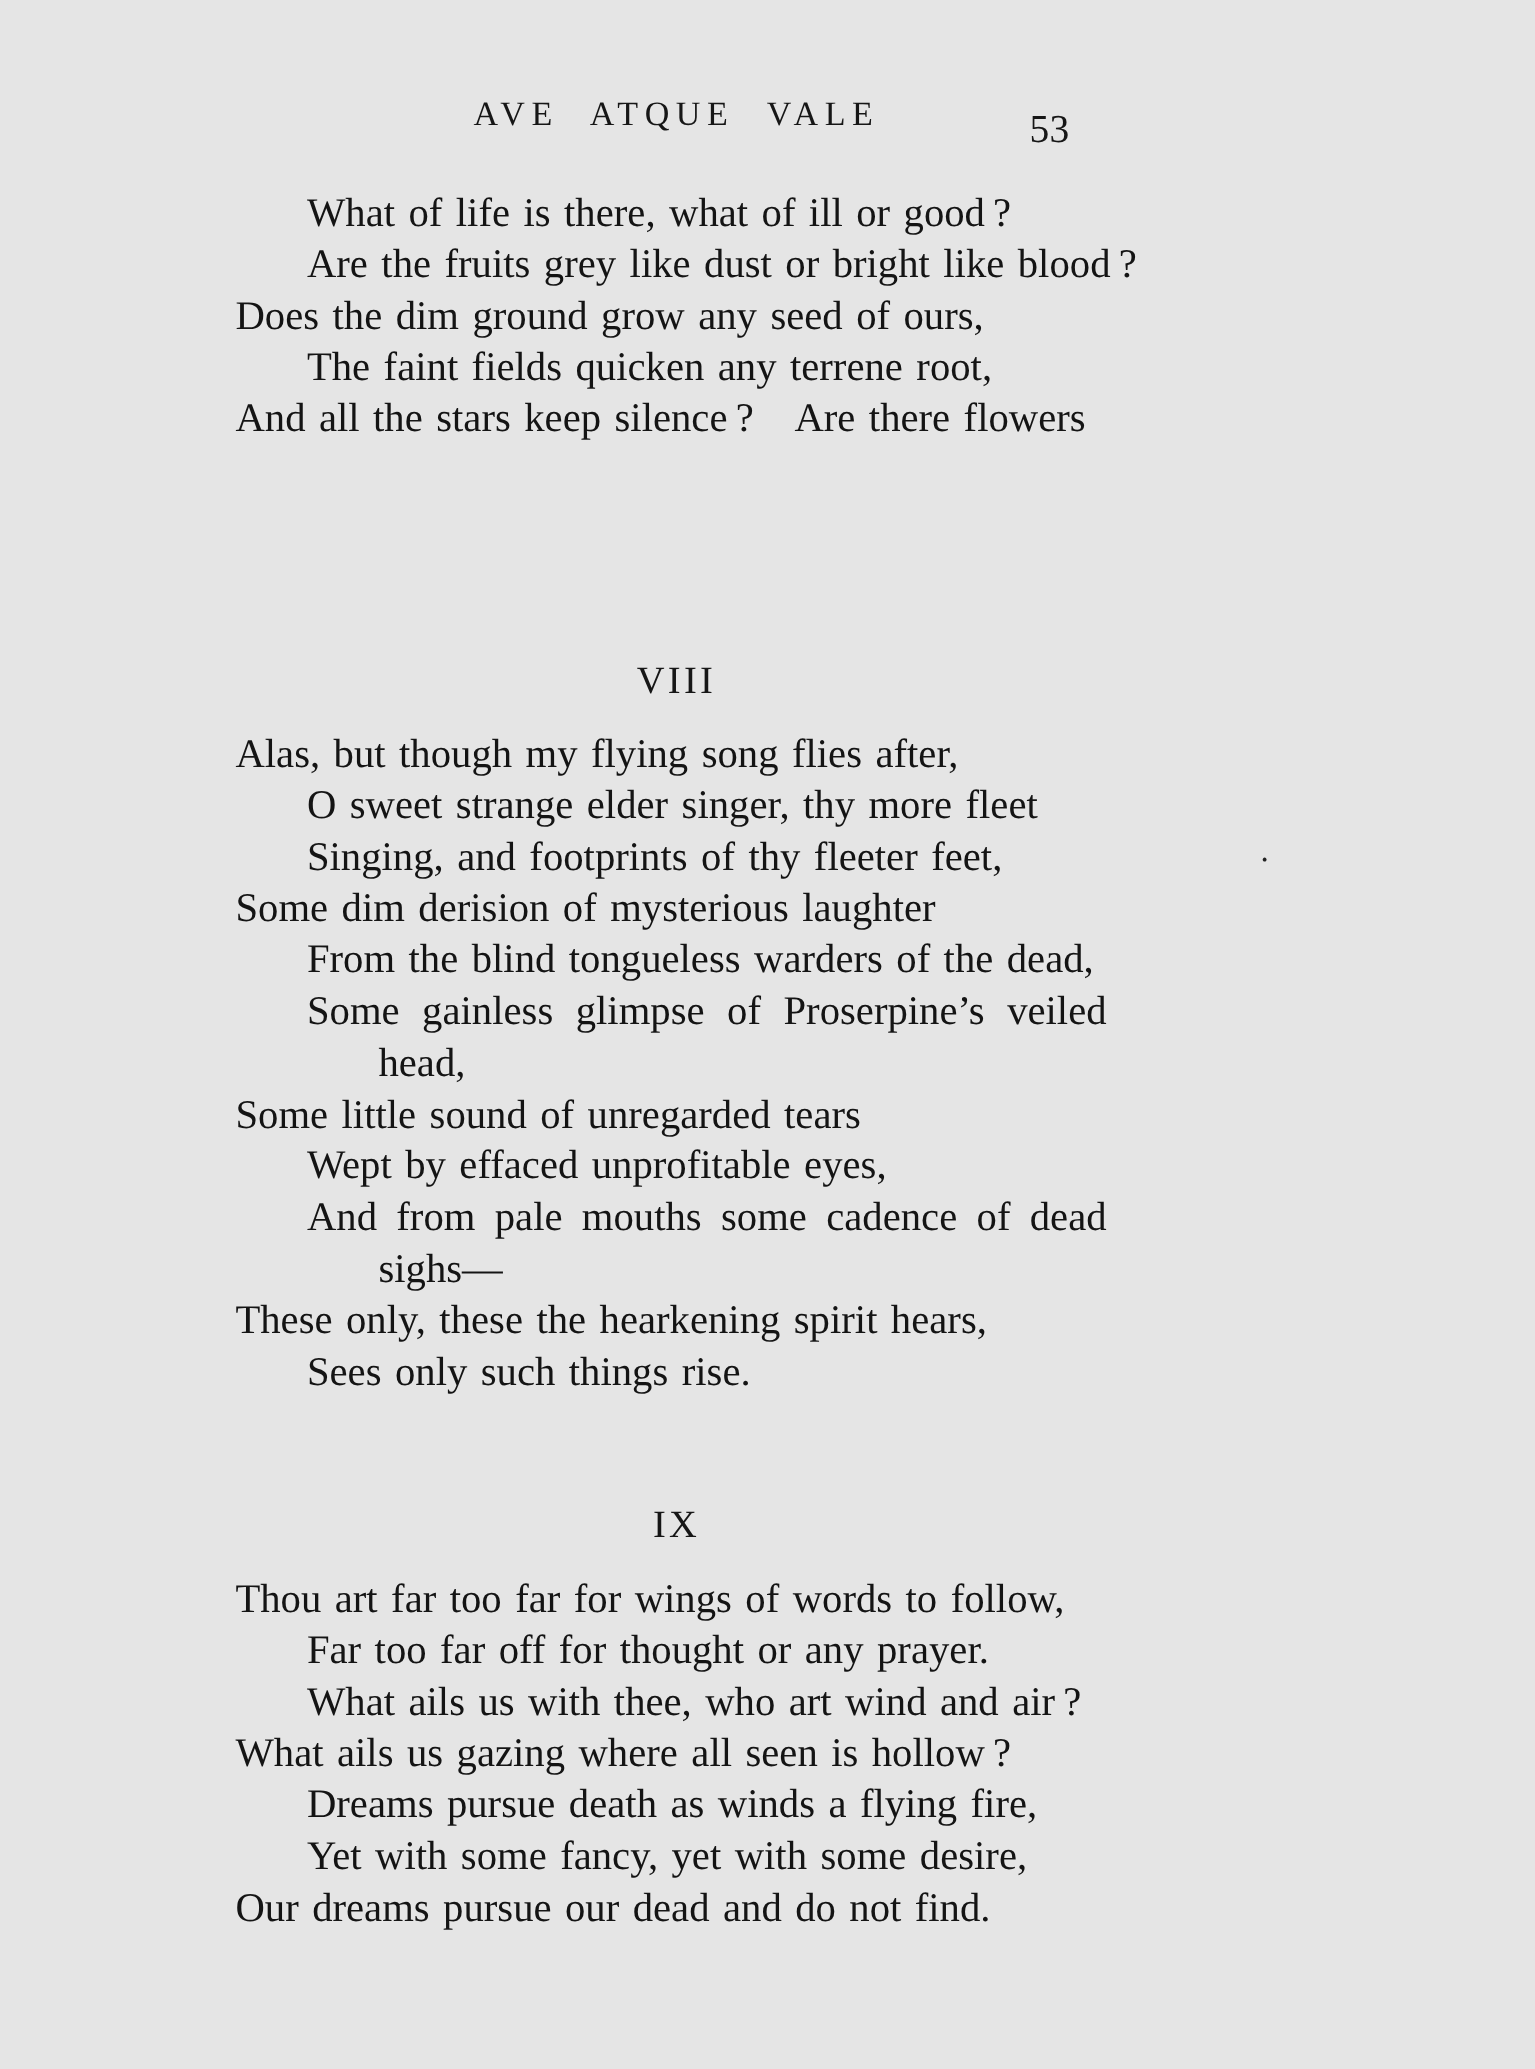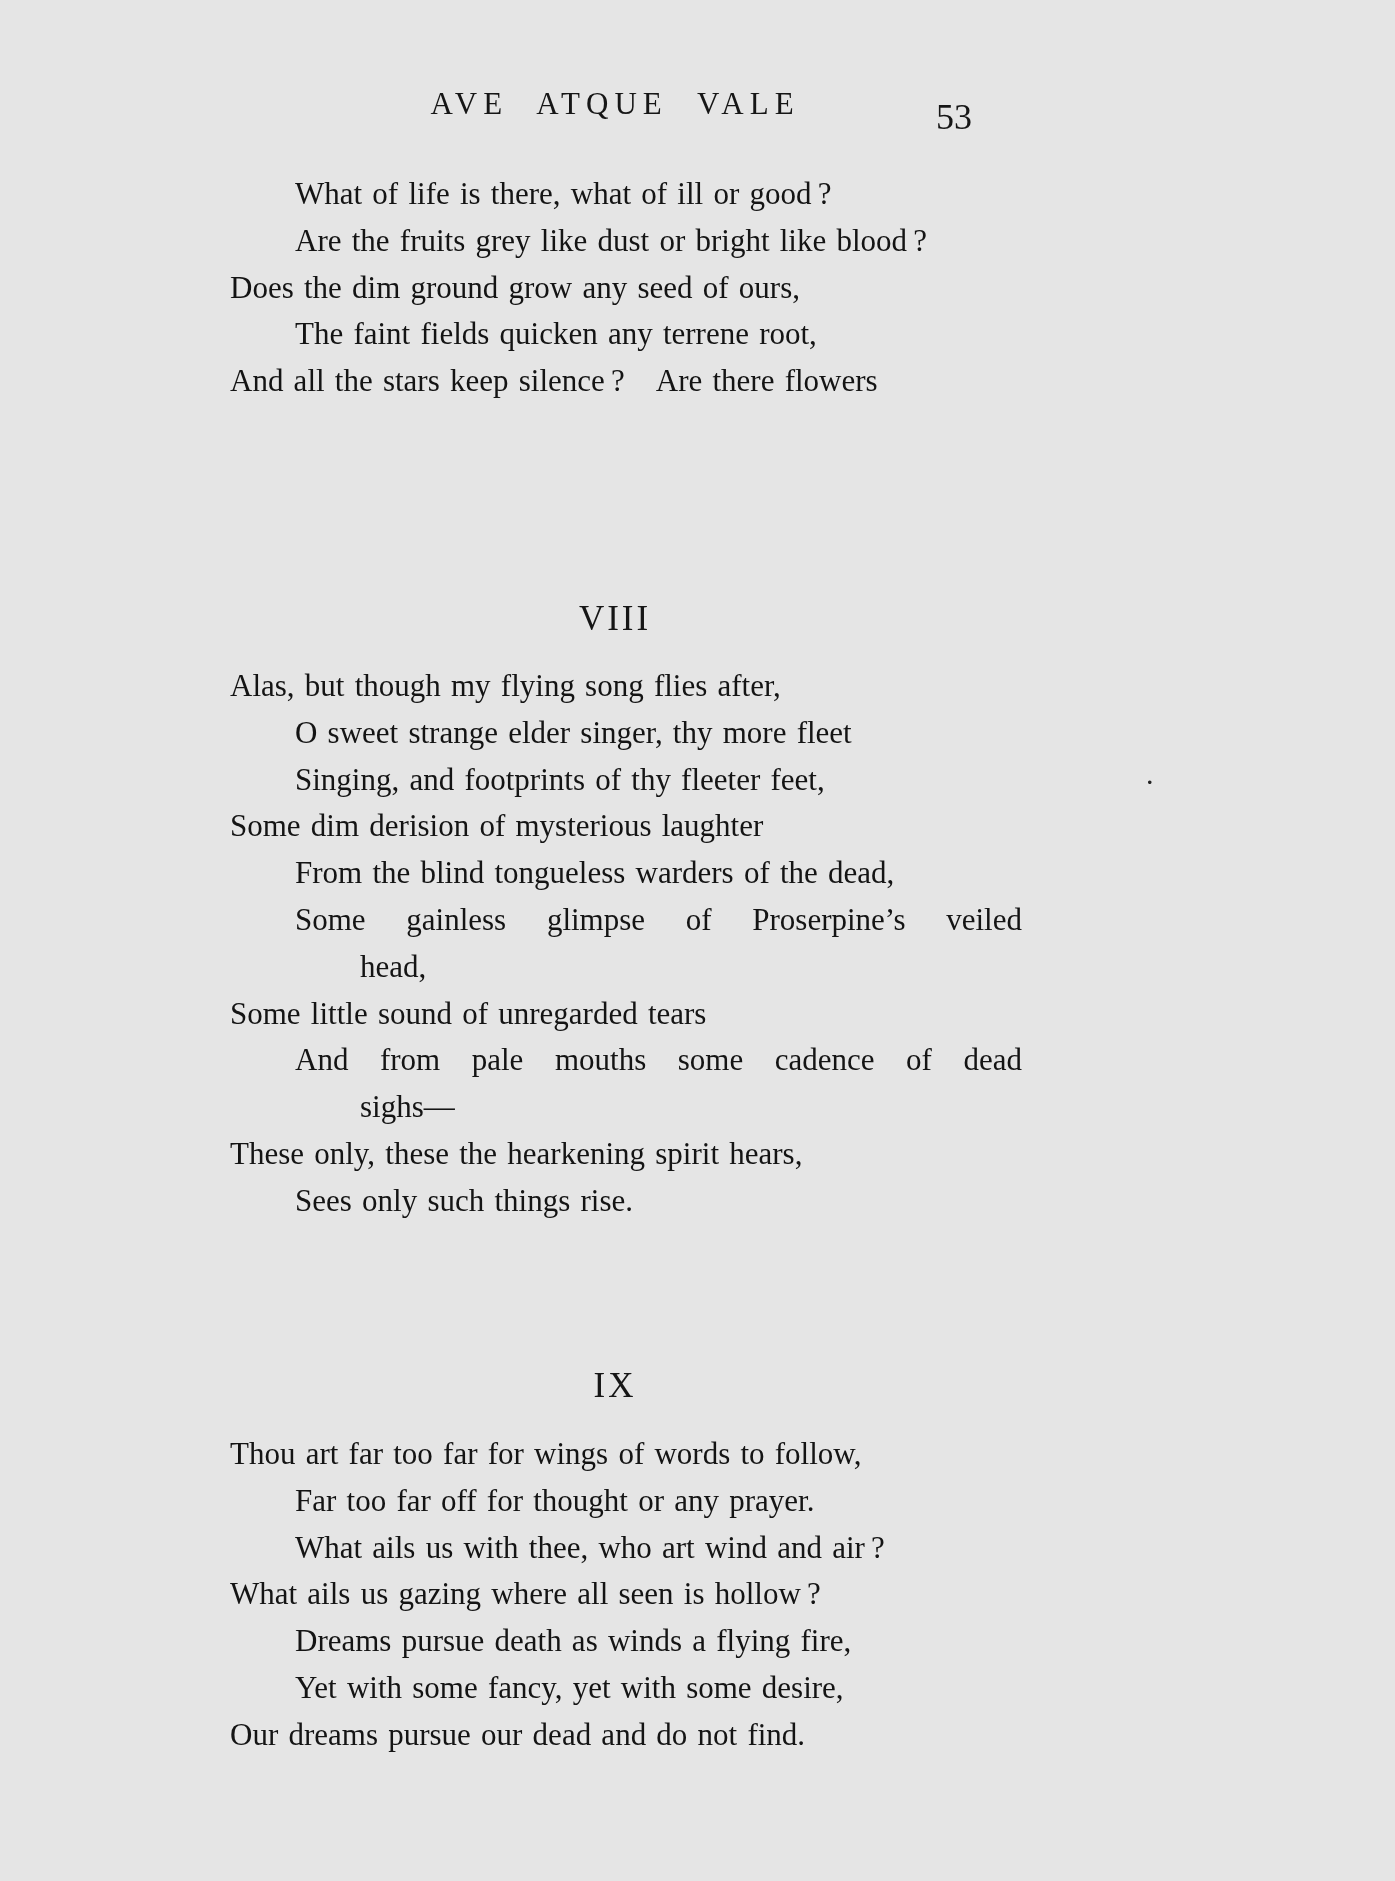--- a/index.html
+++ b/index.html
@@ -30,23 +30,23 @@
   }
   .page-number {
     position: absolute;
     top: 96px;
     left: 936px;
     font-size: 36px;
     color: #161616;
   }
   .stanza {
     position: absolute;
-    left: 230px;
+    left: 214px;
     width: 860px;
-    font-size: 31px;
+    font-size: 37px;
     line-height: 46.8px;
     word-spacing: 0.08em;
     white-space: nowrap;
   }
   .stanza-7 { top: 171px; }
   .stanza-8 { top: 663px; }
   .stanza-9 { top: 1431px; }
   .stanza .line.indent-0 { margin-left: 0; }
   .stanza .line.indent-1 { margin-left: 65px; }
   .stanza .line.indent-2 { margin-left: 130px; }
@@ -97,20 +97,21 @@
 
   <div class="stanza stanza-8">
       <div class="line indent-0">Alas, but though my flying song flies after,</div>
       <div class="line indent-1">O sweet strange elder singer, thy more fleet</div>
       <div class="line indent-1">Singing, and footprints of thy fleeter feet,</div>
       <div class="line indent-0">Some dim derision of mysterious laughter</div>
       <div class="line indent-1">From the blind tongueless warders of the dead,</div>
       <div class="line indent-1 justify">Some gainless glimpse of Proserpine’s veiled</div>
       <div class="line indent-2">head,</div>
       <div class="line indent-0">Some little sound of unregarded tears</div>
+      <div class="line indent-1">Wept by effaced unprofitable eyes,</div>
       <div class="line indent-1 justify">And from pale mouths some cadence of dead</div>
       <div class="line indent-2">sighs—</div>
       <div class="line indent-0">These only, these the hearkening spirit hears,</div>
       <div class="line indent-1">Sees only such things rise.</div>
     </div>
 
   <div class="section-numeral numeral-9">IX</div>
 
   <div class="stanza stanza-9">
       <div class="line indent-0">Thou art far too far for wings of words to follow,</div>

